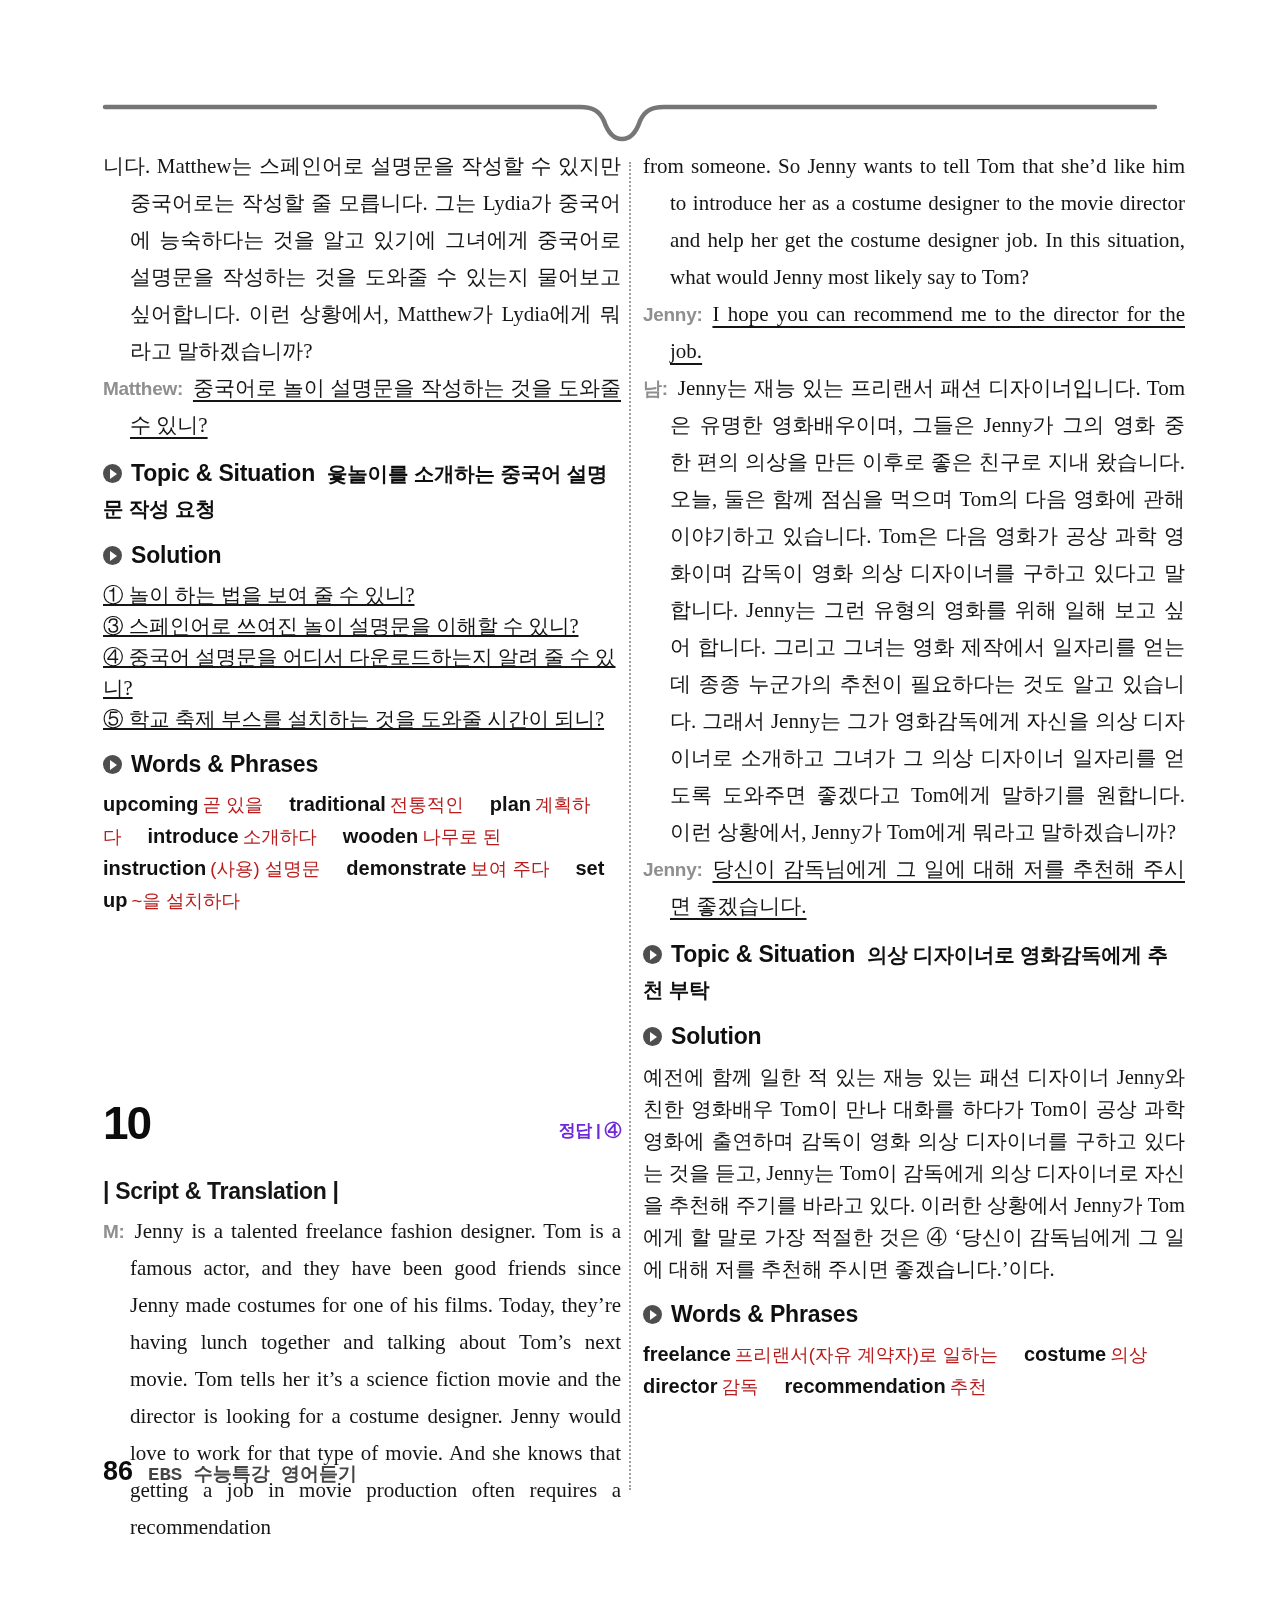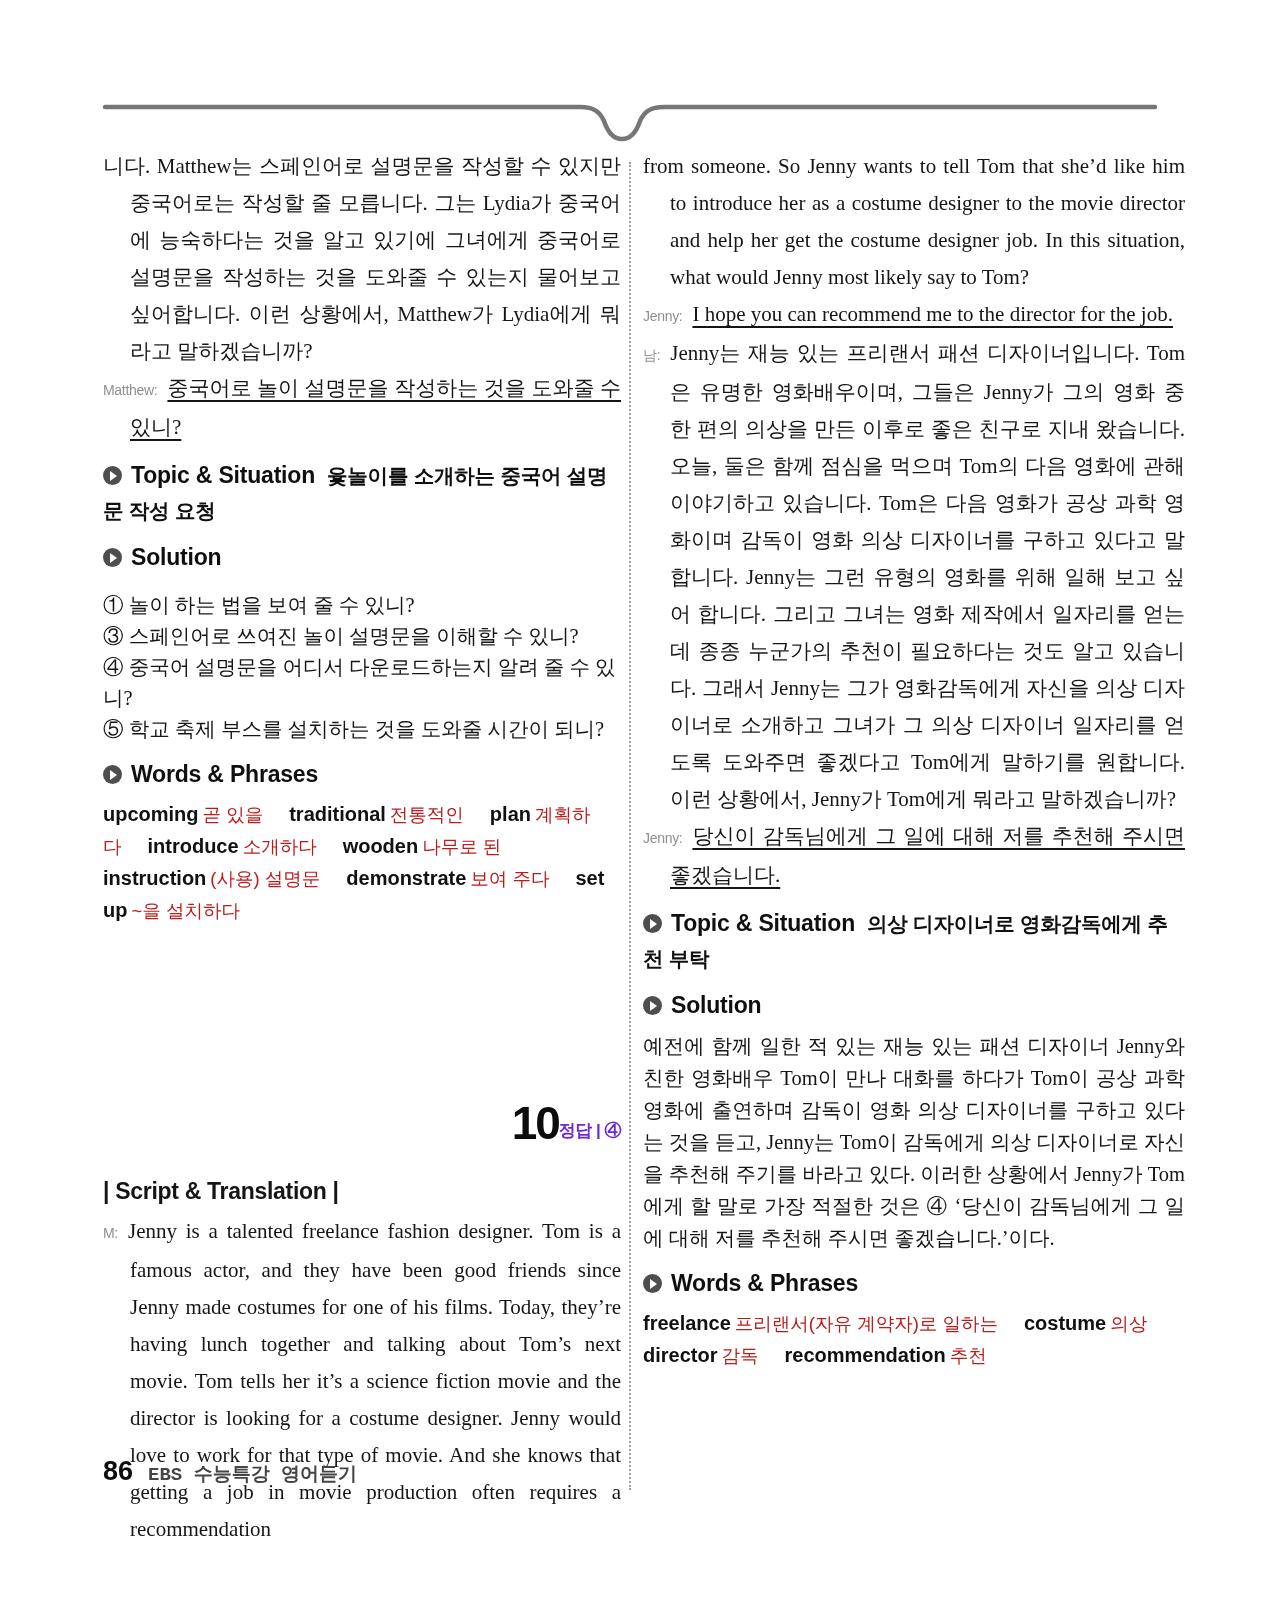--- a/index.html
+++ b/index.html
@@ -15,45 +15,45 @@
   
   #top-rule{position:absolute;left:0;top:0;width:1280px;height:150px;}
 
   
   #col-divider{position:absolute;left:629px;top:162px;height:1328px;width:0;
     border-left:2px dotted #9e9e9e;}
 
   
   .script{font-size:21px;line-height:37px;text-align:justify;}
   .hang{padding-left:27px;text-indent:-27px;}
-  .speaker{font-family:"Liberation Sans", sans-serif;font-weight:400;color:#8f8f8f;
-    font-size:14px;margin-right:10px;letter-spacing:-0.3px;}
+  .speaker{font-family:"Liberation Sans", sans-serif;font-weight:700;color:#8f8f8f;
+    font-size:19px;margin-right:10px;letter-spacing:-0.3px;}
   .underlined{text-decoration:underline;text-decoration-thickness:1.5px;text-underline-offset:5px;}
 
   
   .heading{margin:12px 0 8px;font-family:"Liberation Sans", sans-serif;font-weight:700;
     font-size:23px;color:#0f0f0f;line-height:34px;letter-spacing:-0.2px;}
   .play-icon{display:inline-block;width:19px;height:19px;background:#4e4e4e;border-radius:50%;
     position:relative;margin-right:9px;vertical-align:-2px;}
   .play-icon::before{content:"";position:absolute;left:7px;top:4.5px;
     border-left:7px solid #ffffff;border-top:5px solid transparent;border-bottom:5px solid transparent;}
   .h-topic{font-weight:600;font-size:20.5px;margin-left:12px;font-family:"Liberation Sans", sans-serif;}
 
   .solution-text{font-size:20.5px;line-height:32px;text-align:justify;}
-  .options{margin-top:16px;}
+  .options{margin-top:8px;text-decoration:underline;}
   .option{font-size:20.5px;line-height:31px;}
 
   .words-line{margin-top:6px;line-height:31px;text-align:left;}
   .w-entry{margin-right:22px;}
   .w-en{font-family:"Liberation Sans", sans-serif;font-weight:700;font-size:20px;color:#111;}
   .w-ko{font-family:"Liberation Sans", sans-serif;font-weight:400;font-size:18.5px;color:#b91c1c;}
 
   
   #q10{position:absolute;left:103px;top:1100px;width:518px;}
-  .q-head{display:flex;justify-content:flex-end;align-items:flex-end;}
+  .q-head{display:flex;justify-content:space-between;align-items:flex-end;gap:40px;}
   .q-num{font-family:"Liberation Sans", sans-serif;font-weight:800;font-size:46px;
     letter-spacing:-2px;line-height:1;color:#0c0c0c;}
   .q-answer{font-family:"Liberation Sans", sans-serif;font-weight:700;font-size:17px;
     padding-bottom:4px;color:#6d28d9;letter-spacing:-0.5px;}
   .q-script-label{font-family:"Liberation Sans", sans-serif;font-weight:700;font-size:23px;
     margin:32px 0 8px;letter-spacing:-0.3px;}
 
   
   #footer{position:absolute;left:103px;top:1456px;display:flex;align-items:baseline;}
   .pg{font-family:"Liberation Sans", sans-serif;font-weight:800;font-size:27px;color:#0c0c0c;}

